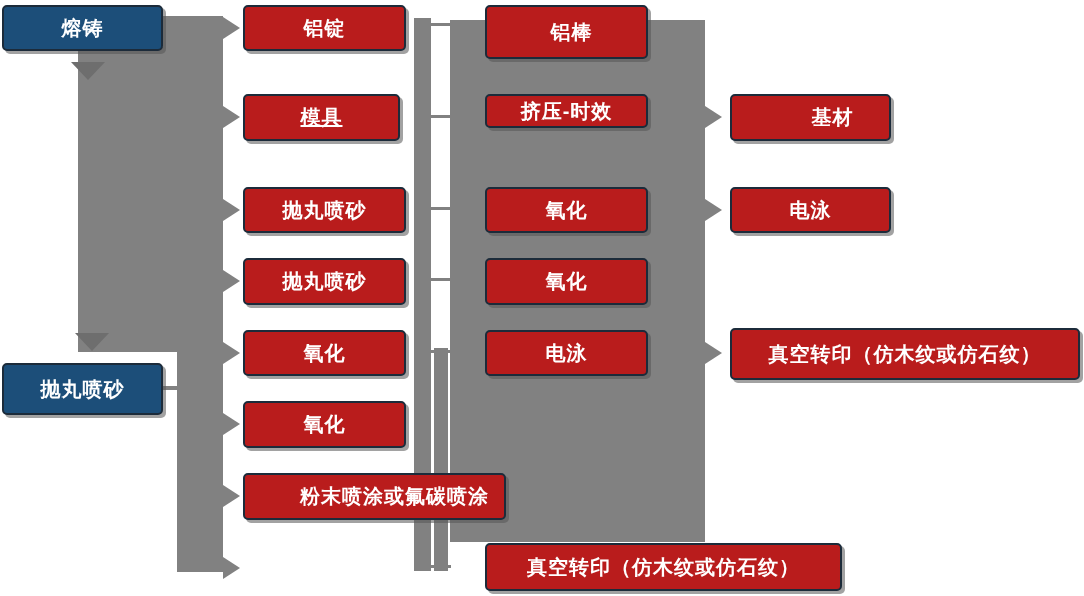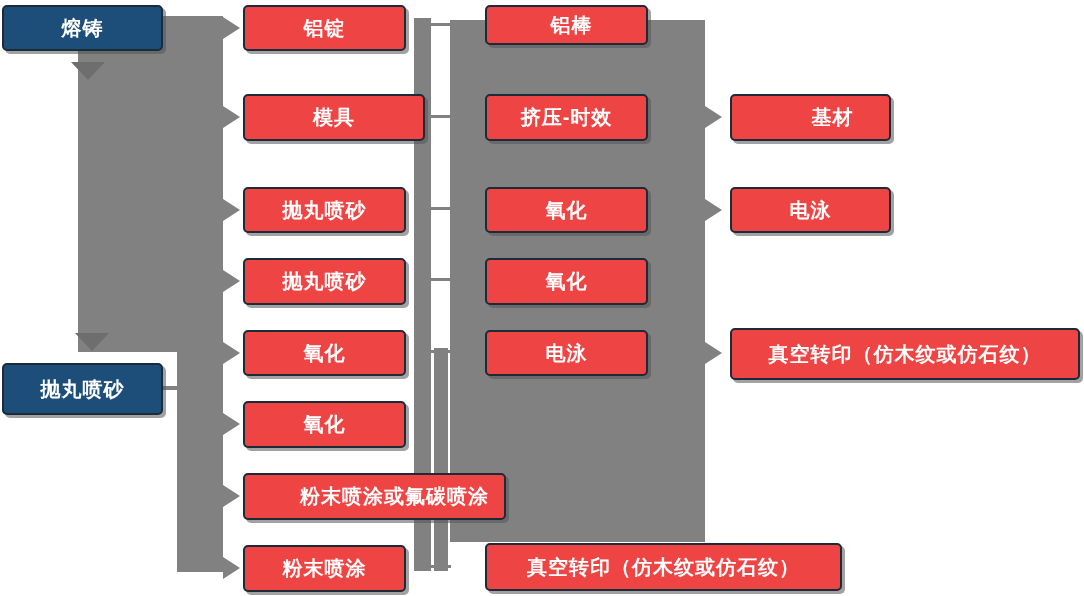--- a/index.html
+++ b/index.html
@@ -17,21 +17,21 @@
     font-size:20px;font-weight:bold;
     border:2px solid #1c2b3a;
     border-radius:5px;
     box-sizing:border-box;
     box-shadow:3px 3px 0 rgba(85,85,85,0.55);
     z-index:3;
     white-space:nowrap;
     letter-spacing:1px;
   }
   .navy{background:#1c4e79;}
-  .blue{background:#ef4444;}
+  .blue{background:#b91c1c;}
   .gray{position:absolute;background:#818181;z-index:1;}
   .tick{position:absolute;background:#818181;height:3px;width:20px;left:431px;z-index:2;}
   .arrow-right{
     position:absolute;width:0;height:0;z-index:2;
     border-top:11px solid transparent;
     border-bottom:11px solid transparent;
     border-left:17px solid #818181;
   }
   .arrow-down{
     position:absolute;width:0;height:0;z-index:2;
@@ -73,30 +73,29 @@
   <div class="gray" style="left:450px;top:20px;width:255px;height:522px;"></div>
 
   <div class="arrow-right" style="left:705px;top:106px;"></div>
   <div class="arrow-right" style="left:705px;top:199px;"></div>
   <div class="arrow-right" style="left:705px;top:342px;"></div>
 
   <div class="node navy" style="left:2px;top:5px;width:161px;height:46px;">熔铸</div>
   <div class="node navy" style="left:2px;top:363px;width:161px;height:52px;">抛丸喷砂</div>
 
   <div class="node blue" style="left:243px;top:5px;width:163px;height:46px;">铝锭</div>
-  <div class="node blue" style="left:243px;top:94px;width:182px;height:47px;">模具</div>
+  <div class="node blue" style="left:243px;top:94px;width:157px;height:47px;text-decoration:underline;">模具</div>
   <div class="node blue" style="left:243px;top:187px;width:163px;height:46px;">抛丸喷砂</div>
   <div class="node blue" style="left:243px;top:258px;width:163px;height:47px;">抛丸喷砂</div>
   <div class="node blue" style="left:243px;top:330px;width:163px;height:46px;">氧化</div>
   <div class="node blue" style="left:243px;top:401px;width:163px;height:47px;">氧化</div>
   <div class="node blue" style="left:243px;top:473px;width:263px;height:47px;padding-left:40px;">粉末喷涂或氟碳喷涂</div>
-  <div class="node blue" style="left:243px;top:545px;width:163px;height:47px;">粉末喷涂</div>
 
-  <div class="node blue" style="left:485px;top:5px;width:163px;height:40px;padding-left:10px;">铝棒</div>
-  <div class="node blue" style="left:485px;top:94px;width:163px;height:47px;">挤压-时效</div>
+  <div class="node blue" style="left:485px;top:5px;width:163px;height:54px;padding-left:10px;">铝棒</div>
+  <div class="node blue" style="left:485px;top:94px;width:163px;height:34px;">挤压-时效</div>
   <div class="node blue" style="left:485px;top:187px;width:163px;height:46px;">氧化</div>
   <div class="node blue" style="left:485px;top:258px;width:163px;height:47px;">氧化</div>
   <div class="node blue" style="left:485px;top:330px;width:163px;height:46px;">电泳</div>
   <div class="node blue" style="left:485px;top:543px;width:357px;height:48px;">真空转印（仿木纹或仿石纹）</div>
 
   <div class="node blue" style="left:730px;top:94px;width:161px;height:47px;padding-left:44px;">基材</div>
   <div class="node blue" style="left:730px;top:187px;width:161px;height:46px;">电泳</div>
   <div class="node blue" style="left:730px;top:328px;width:350px;height:52px;">真空转印（仿木纹或仿石纹）</div>
 
 </div>

